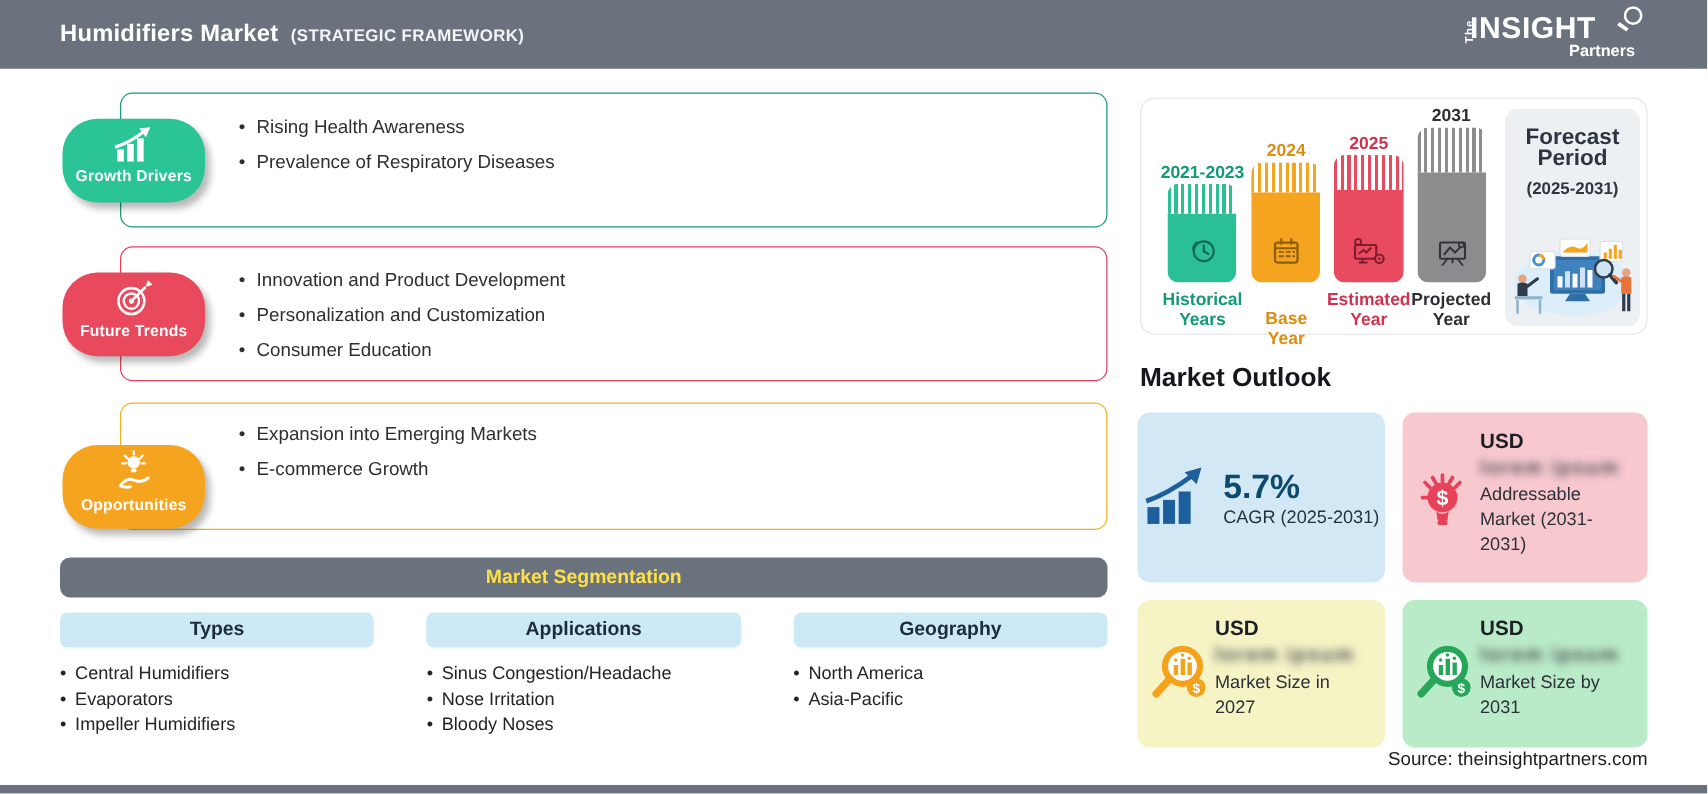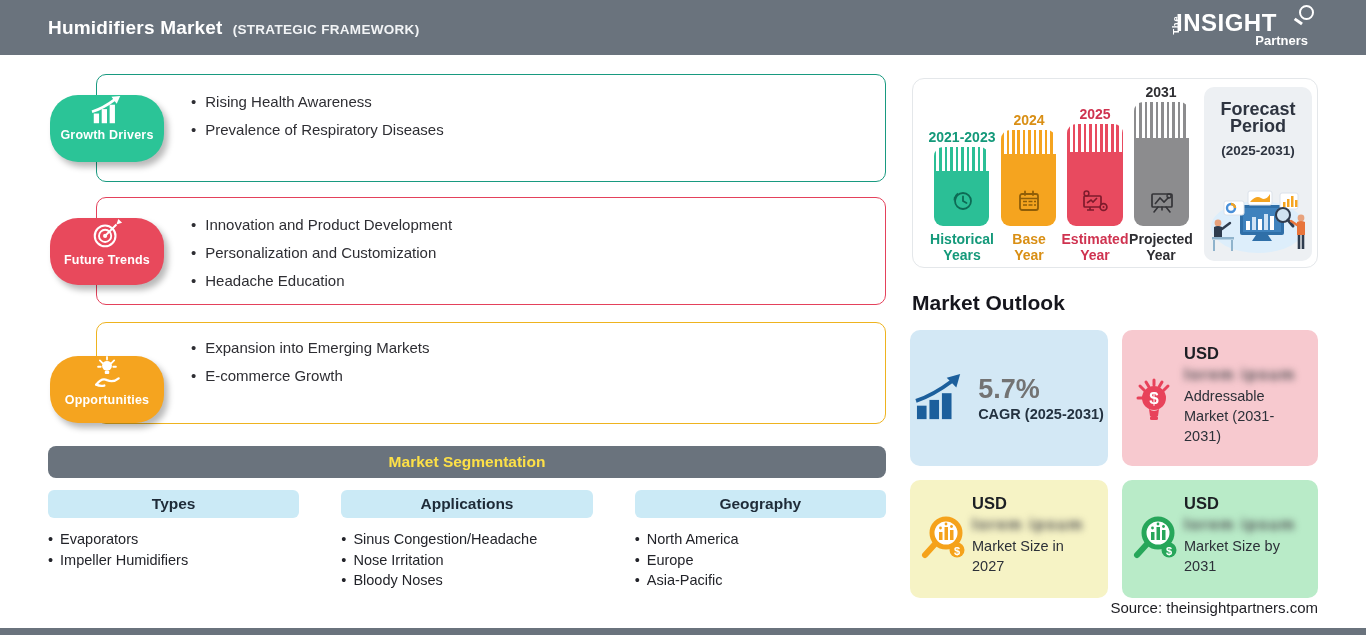--- a/index.html
+++ b/index.html
@@ -24,21 +24,21 @@
   
   .fw-box { position:absolute; left:96px; width:790px; border-radius:10px; background:#fff; }
   .fw-box-1 { top:74px; height:108px; border:1.5px solid #189a80; }
   .fw-box-2 { top:197px; height:108px; border:1.5px solid #e4415b;text-align:center; }
   .fw-box-3 { top:322px; height:102px; border:1.5px solid #eeb31f; }
   .fw-list { list-style:none; padding:12px 0 0 94px; }
   .fw-list li { font-size:15px; color:#2e2e33; height:28px; display:flex; align-items:center; }
   .fw-list li::before { content:"•"; margin-right:9px; font-size:15px; color:#2e2e33; }
 
   .badge { position:absolute; left:50px; width:114px; height:67px; border-radius:28px;
-           display:flex; flex-direction:column; align-items:center; justify-content:flex-start;
+           display:flex; flex-direction:column; align-items:center; justify-content:center;
            padding-bottom:8px; box-shadow:4px 5px 6px rgba(0,0,0,0.28); z-index:3; }
   .badge-1 { top:95px;  background:#2bc497; }
   .badge-2 { top:218px; background:#e8495c; }
   .badge-3 { top:340px; background:#f5a41f;margin-top:16px; }
   .badge-label { color:#fff; font-size:12.5px; font-weight:bold; letter-spacing:0.2px; }
   .badge-icon { margin-bottom:3px; }
 
   
   .seg-bar { position:absolute; left:48px; top:446px; width:838px; height:32px; background:#6a737d;
              border-radius:8px; display:flex; align-items:center; justify-content:center; }
@@ -66,22 +66,22 @@
   .forecast-illustration { position:absolute; bottom:4px; left:2px; }
 
   
   .mo-title { position:absolute; left:912px; top:291px; font-size:21px; font-weight:bold; color:#16161d; }
   .mo-card { position:absolute; border-radius:10px; }
   .mo-card-1 { left:910px; top:330px; width:198px; height:136px; background:#d3e8f5;
                display:flex; align-items:center; justify-content:center; gap:12px; }
   .mo-card-2 { left:1122px; top:330px; width:196px; height:136px; background:#f7c9cf; }
   .mo-card-3 { left:910px; top:480px; width:198px; height:118px; background:#f6f3c5; }
   .mo-card-4 { left:1122px; top:480px; width:196px; height:118px; background:#b9ebc8; }
-  .mo-big-value { font-size:27px; font-weight:bold; color:#737373; line-height:30px; }
-  .mo-sub { font-size:14.5px; color:#243240; margin-top:2px;font-weight:bold; }
+  .mo-big-value { font-size:27px; font-weight:bold; color:#0c4a6e; line-height:30px; }
+  .mo-sub { font-size:14.5px; color:#243240; margin-top:2px; }
   .usd-card-inner { position:relative; width:100%; height:100%; padding:14px 12px 10px 62px; }
   .usd-icon { position:absolute; left:10px; top:50%; transform:translateY(-50%); }
   .usd-label { font-size:16.5px; font-weight:bold; color:#1c1f24; }
   .usd-blur { display:inline-block; font-size:16px; font-weight:bold; color:#4c4c50; letter-spacing:1.5px;
               filter:blur(3.6px); margin:3px 0 2px 0; white-space:nowrap; }
   .usd-desc { font-size:14.5px; color:#2c3038; line-height:20px; }
 
   .source-line { position:absolute; left:912px; top:599px; width:406px; text-align:right;
                  font-size:15px; color:#1d1d22; }
 
@@ -119,21 +119,21 @@
       <path d="M5 19 Q 18 15 31 5" stroke="#fff" stroke-width="3" fill="none"></path>
       <path d="M27 2 L37 1 L33 10 Z" fill="#fff"></path>
     </svg>
     <span class="badge-label">Growth Drivers</span>
   </div>
 
   <div class="fw-box fw-box-2">
     <ul class="fw-list">
       <li>Innovation and Product Development</li>
       <li>Personalization and Customization</li>
-      <li>Headache Education</li>
+      <li>Consumer Education</li>
     </ul>
   </div>
   <div class="badge badge-2">
     <svg class="badge-icon" width="34" height="32" viewBox="0 0 36 34">
       <circle cx="16" cy="19" r="11" stroke="#fff" stroke-width="2.2" fill="none"></circle>
       <circle cx="16" cy="19" r="6.5" stroke="#fff" stroke-width="2" fill="none"></circle>
       <circle cx="16" cy="19" r="2.2" fill="#fff"></circle>
       <path d="M16 19 L28 7" stroke="#fff" stroke-width="2.2"></path>
       <path d="M28 7 L34 5 L30 1 Z" fill="#fff"></path>
     </svg>
@@ -157,37 +157,37 @@
     <span class="badge-label">Opportunities</span>
   </div>
 
   <div class="seg-bar">
     <span class="seg-bar-title">Market Segmentation</span>
   </div>
   <div class="seg-grid">
     <div>
       <div class="seg-chip">Types</div>
       <ul class="seg-list">
+        <li>Central Humidifiers</li>
         <li>Evaporators</li>
         <li>Impeller Humidifiers</li>
       </ul>
     </div>
     <div>
       <div class="seg-chip">Applications</div>
       <ul class="seg-list">
         <li>Sinus Congestion/Headache</li>
         <li>Nose Irritation</li>
         <li>Bloody Noses</li>
       </ul>
     </div>
     <div>
       <div class="seg-chip">Geography</div>
       <ul class="seg-list">
         <li>North America</li>
-        <li>Europe</li>
         <li>Asia-Pacific</li>
       </ul>
     </div>
   </div>
 
   <div class="timeline">
 
     <div class="tl-year" style="left:4px; top:50px; color:#14997a;">2021-2023</div>
     <div class="tl-bar" style="left:21px; top:68px; width:55px; height:79px;">
       <div class="tl-stripes" style="height:24px; background:repeating-linear-gradient(90deg,#2bbf96 0 2.5px,#fff 2.5px 5.5px);"></div>
@@ -210,21 +210,21 @@
       <div class="tl-stripes" style="height:24px; background:repeating-linear-gradient(90deg,#f5a41f 0 2.5px,#fff 2.5px 5.5px);"></div>
       <div class="tl-solid" style="height:72px; background:#f5a41f;">
         <svg width="26" height="26" viewBox="0 0 26 26" style="margin-bottom:12px;">
           <rect x="4" y="6" width="18" height="16" rx="2" stroke="#8f5e08" stroke-width="1.8" fill="none"></rect>
           <path d="M4 10.5 H22" stroke="#8f5e08" stroke-width="1.6"></path>
           <path d="M9 3.5 V7 M17 3.5 V7" stroke="#8f5e08" stroke-width="1.8" stroke-linecap="round"></path>
           <path d="M7 13.5 H11 M12.5 13.5 H16.5 M18 13.5 H20 M7 17 H11 M12.5 17 H16.5 M18 17 H20" stroke="#8f5e08" stroke-width="1.5"></path>
         </svg>
       </div>
     </div>
-    <div class="tl-caption" style="left:71px; color:#d98f15;">
+    <div class="tl-caption" style="left:71px; color:#d98f15;margin-top:15px;">
       <div>Base</div>
         <div>Year</div>
     </div>
 
     <div class="tl-year" style="left:137px; top:27px; color:#cf3350;">2025</div>
     <div class="tl-bar" style="left:154px; top:45px; width:56px; height:102px;">
       <div class="tl-stripes" style="height:28px; background:repeating-linear-gradient(90deg,#e84a5f 0 2.5px,#fff 2.5px 5.5px);"></div>
       <div class="tl-solid" style="height:74px; background:#e84a5f;">
         <svg width="30" height="26" viewBox="0 0 30 26" style="margin-bottom:11px;">
           <rect x="4" y="7" width="17" height="11" rx="1" stroke="#7e1b2c" stroke-width="1.7" fill="none"></rect>

